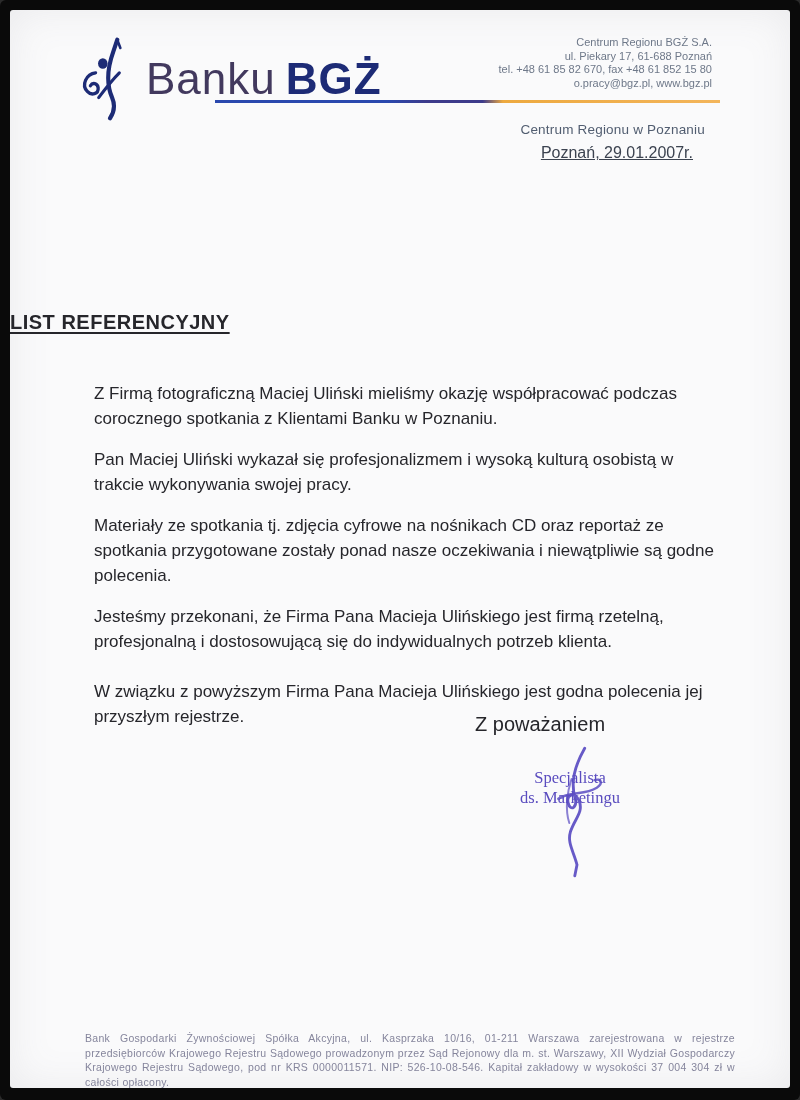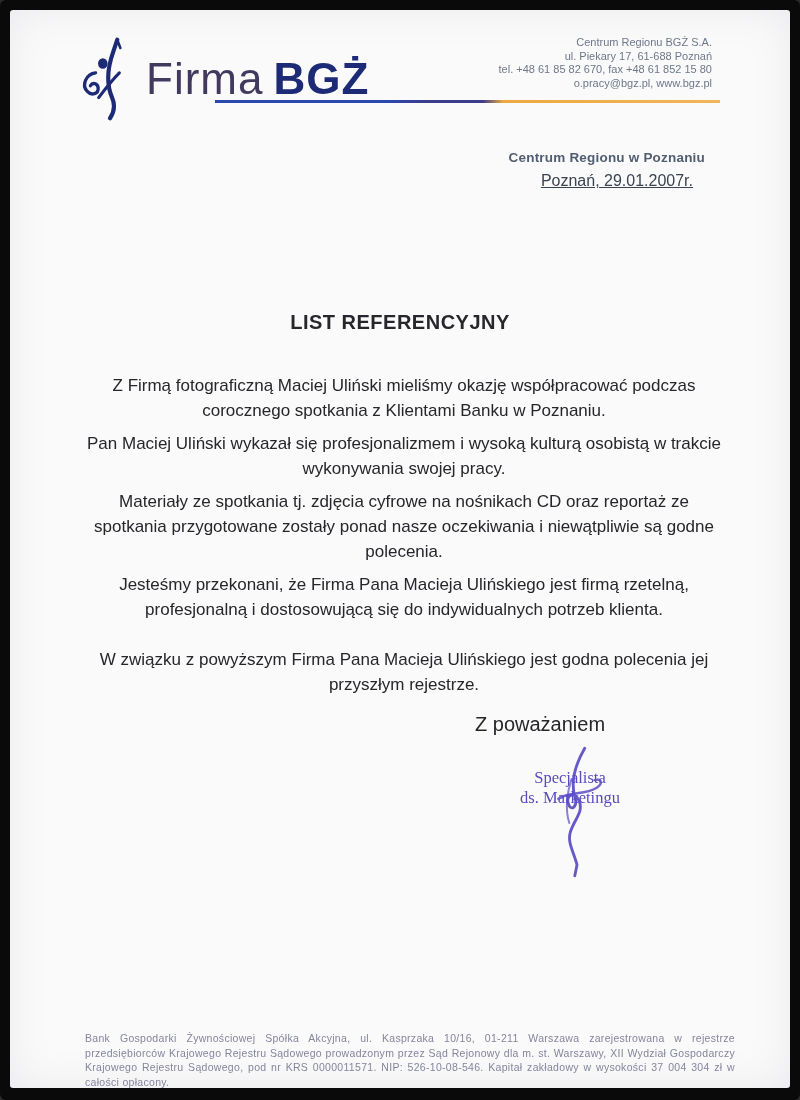--- a/index.html
+++ b/index.html
@@ -12,30 +12,30 @@
   .logo-bank{font-size:44px;color:#42395e;letter-spacing:1px;font-weight:400;}
   .logo-bgz{font-size:44px;color:#1d2b76;font-weight:bold;margin-left:10px;letter-spacing:1px;}
 
   
   .address{position:absolute;top:26px;right:78px;text-align:right;font-size:11px;line-height:13.5px;color:#6e7889;}
 
   .divider{position:absolute;left:205px;top:90px;width:505px;height:3px;
     background:linear-gradient(to right,#2a48ae 0%,#2a48ae 34%,#3d3b8b 42%,#3d3b8b 53%,#eda93f 57%,#f3b55b 100%);}
 
   .office-block{position:absolute;top:112px;right:85px;text-align:right;}
-  .office{font-size:13.5px;font-weight:bold;color:#515d70;letter-spacing:.2px;margin-top:28px;}
+  .office{font-size:13.5px;font-weight:normal;color:#515d70;letter-spacing:.2px;}
   .dateline{font-size:16px;color:#3c4350;margin-top:7px;padding-right:12px;text-decoration:underline;}
 
   
-  .title{position:absolute;left:0;right:0;top:301px;text-align:center;font-size:20px;font-weight:bold;
-    color:#26262b;letter-spacing:.5px;text-underline-offset:3px;text-decoration-thickness:2px;}
+  .title{position:absolute;left:0;right:0;top:301px;text-align:left;font-size:20px;font-weight:bold;
+    color:#26262b;letter-spacing:.5px;text-decoration:underline;text-underline-offset:3px;text-decoration-thickness:2px;}
 
   
   .body-text{position:absolute;left:68px;top:355px;width:652px;font-size:17px;line-height:25px;color:#26262b;}
-  .body-text p{margin:8px;text-align:center;}
+  .body-text p{margin:16px;}
   .body-text p.gap{margin-top:25px;}
 
   
   .salutation{position:absolute;left:465px;top:703px;font-size:20px;color:#26262b;}
   .stamp{position:absolute;left:420px;top:758px;width:280px;text-align:center;
     font-family:"Liberation Serif",serif;color:#5a4cbf;font-size:16.5px;line-height:20px;}
   .stamp-name{position:absolute;left:420px;top:805px;width:280px;text-align:center;
     font-family:"Liberation Serif",serif;font-style:italic;font-weight:bold;font-size:19px;color:#4f43b5;letter-spacing:1px;}
   .signature-svg{position:absolute;left:528px;top:736px;width:78px;height:132px;}
 
@@ -50,21 +50,21 @@
   <div class="page">
 
     <div class="logo">
       <svg viewBox="0 0 60 80" aria-hidden="true">
         <ellipse cx="24" cy="25" rx="4.6" ry="5.2" fill="#1d2b76"></ellipse>
         <path d="M38,2 L34,14 C29,28 27,44 33,58 C36,65 35,72 31,78" fill="none" stroke="#1d2b76" stroke-width="4" stroke-linecap="round"></path>
         <path d="M38,2 L41,10" fill="none" stroke="#1d2b76" stroke-width="2.5" stroke-linecap="round"></path>
         <path d="M17,34 C8,35 3,46 9,52 C13,56.5 20,54.5 19.5,48.5 C19,44 14,43 12,46.5" fill="none" stroke="#1d2b76" stroke-width="3.2" stroke-linecap="round"></path>
         <path d="M20,58 C26,50 32,42 40,34" fill="none" stroke="#1d2b76" stroke-width="3" stroke-linecap="round"></path>
       </svg>
-      <span class="logo-bank">Firma</span>
+      <span class="logo-bank">Banku</span>
       <span class="logo-bgz">BGŻ</span>
     </div>
 
     <div class="address">
       <div>Centrum Regionu BGŻ S.A.</div>
       <div>ul. Piekary 17, 61-688 Poznań</div>
       <div>tel. +48 61 85 82 670, fax +48 61 852 15 80</div>
       <div>o.pracy@bgz.pl, www.bgz.pl</div>
     </div>
 

